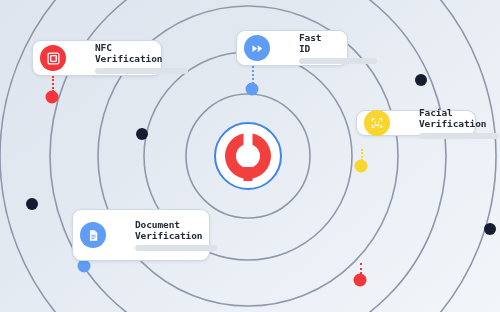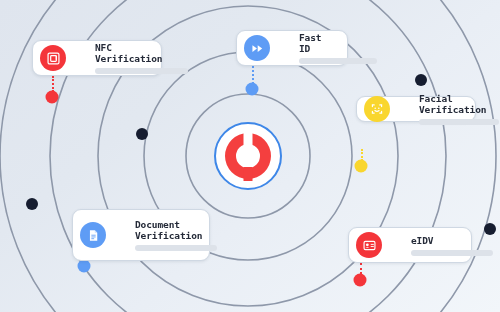--- a/index.html
+++ b/index.html
@@ -141,21 +141,21 @@
         <path d="M2.6 4.4 L7.4 8 L2.6 11.6 Z"></path>
         <path d="M8.2 4.4 L13 8 L8.2 11.6 Z"></path>
       </svg>
     </div>
     <div class="card-body">
       <div class="card-title">Fast ID</div>
       <div class="card-bar" style="width:78px;"></div>
     </div>
   </div>
 
-  <div class="card" style="left:356px;top:96px;width:120px;height:26px;">
+  <div class="card" style="left:356px;top:110px;width:120px;height:26px;">
     <div class="card-icon" style="background:#f9d62e;">
       <svg width="16" height="16" viewBox="0 0 16 16" fill="none" stroke="#ffffff" stroke-width="1.2" stroke-linecap="round">
         <path d="M3.4 5.6 V3.9 H5.2"></path>
         <path d="M10.8 3.9 H12.6 V5.6"></path>
         <path d="M12.6 10.4 V12.1 H10.8"></path>
         <path d="M5.2 12.1 H3.4 V10.4"></path>
         <circle cx="6.2" cy="7.2" r="0.75" fill="#ffffff" stroke="none"></circle>
         <circle cx="9.8" cy="7.2" r="0.75" fill="#ffffff" stroke="none"></circle>
         <path d="M5.9 9.6 Q8 11.1 10.1 9.6"></path>
       </svg>
@@ -177,29 +177,14 @@
         <rect x="5.7" y="11" width="3" height="0.9" fill="#5e9cf5"></rect>
       </svg>
     </div>
     <div class="card-body">
       <div class="card-title">Document
 Verification</div>
       <div class="card-bar" style="width:82px;"></div>
     </div>
   </div>
 
-  <div class="card" style="left:348px;top:227px;width:124px;height:36px;">
-    <div class="card-icon" style="background:#f4353a;">
-      <svg width="15" height="15" viewBox="0 0 16 16">
-        <rect x="2.2" y="3.6" width="11.6" height="8.8" rx="1.4" fill="none" stroke="#ffffff" stroke-width="1.2"></rect>
-        <circle cx="5.7" cy="7.3" r="1.5" fill="#ffffff"></circle>
-        <path d="M3.6 10.6 Q5.7 8.9 7.8 10.6 Z" fill="#ffffff"></path>
-        <rect x="9.3" y="6.3" width="3.3" height="1" fill="#ffffff"></rect>
-        <rect x="9.3" y="8.5" width="3.3" height="1" fill="#ffffff"></rect>
-      </svg>
-    </div>
-    <div class="card-body">
-      <div class="card-title">eIDV</div>
-      <div class="card-bar" style="width:82px;"></div>
-    </div>
-  </div>
 
 </div>
 
 </body></html>

